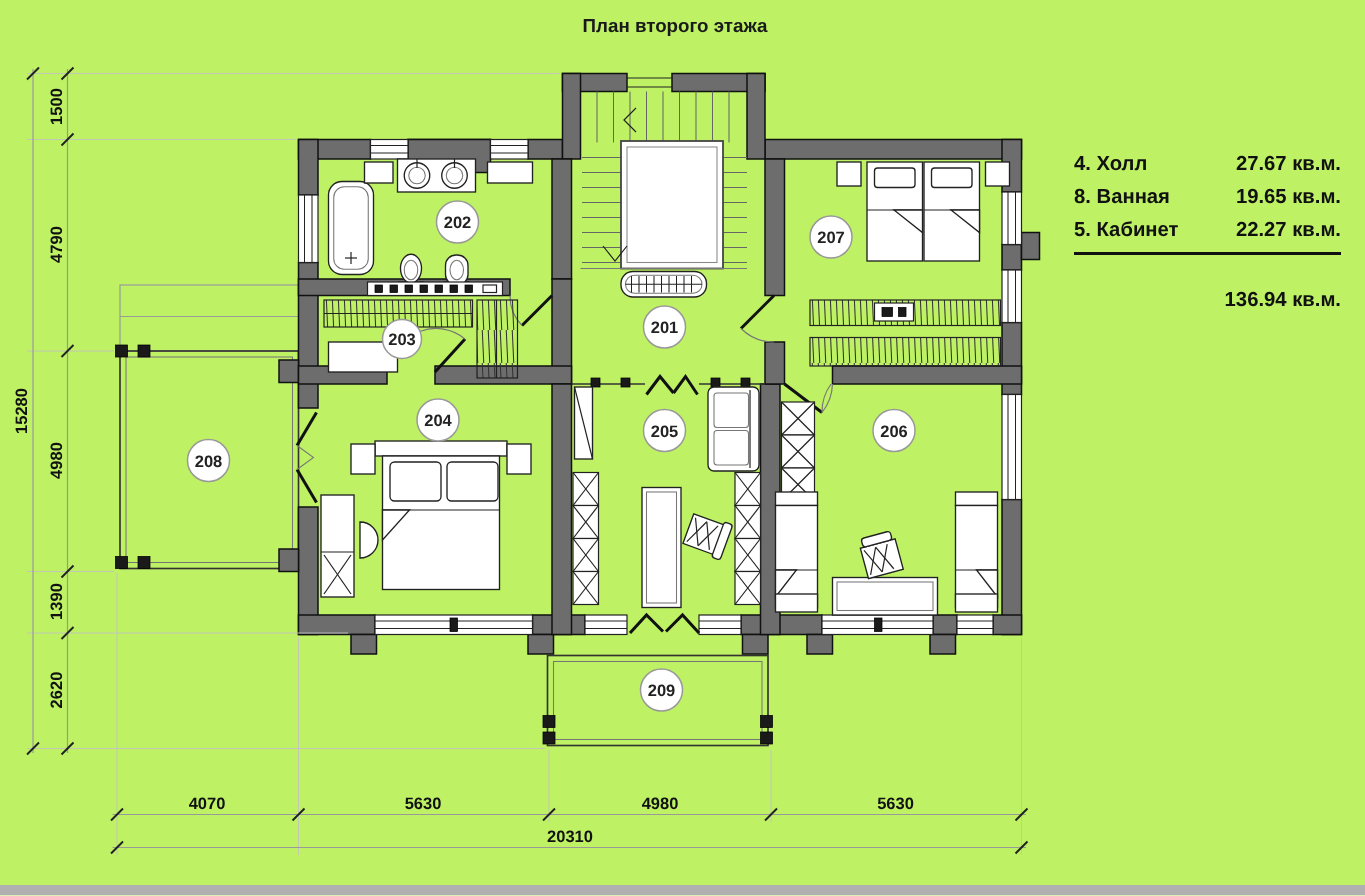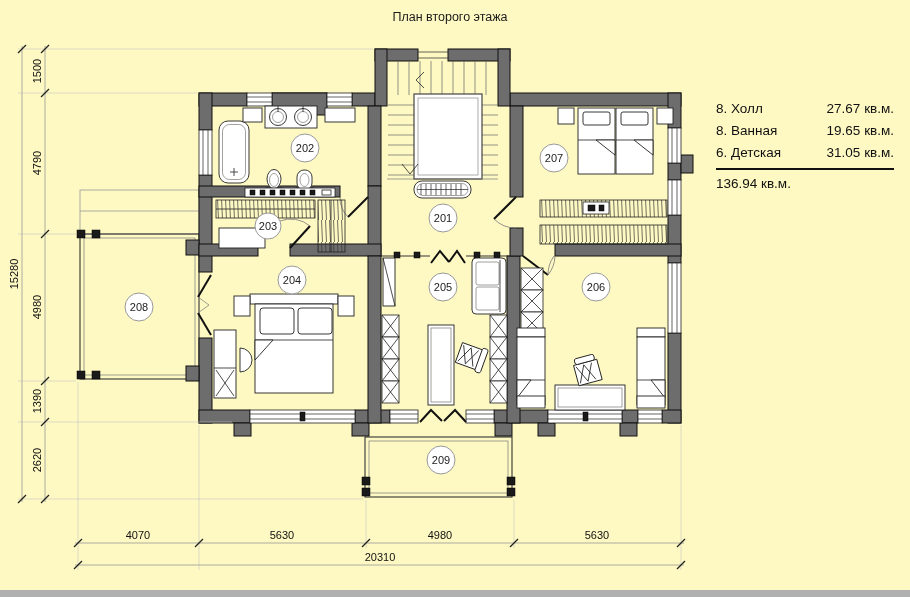--- a/index.html
+++ b/index.html
@@ -1,23 +1,23 @@
 <!DOCTYPE html>
 <html><head>
 <meta charset="utf-8">
 <style>
   html,body{margin:0;padding:0;background:#fff;}
-  .page{position:relative;width:910px;height:597px;background:#fef9c3;overflow:hidden;
-        font-family:"Liberation Sans",sans-serif;color:#111;}
+  .page{position:relative;width:910px;height:597px;background:#bef264;overflow:hidden;
+        font-family:"Liberation Sans",sans-serif;color:#111;font-weight:bold;}
   .title{position:absolute;left:200px;top:10px;width:500px;text-align:center;
          font-size:12.5px;color:#1a1a1a;}
   .legend{position:absolute;left:716px;top:97px;width:178px;font-size:13.5px;color:#111;}
   .legend-row{display:flex;justify-content:space-between;align-items:center;height:22.3px;}
   .legend-rule{border-top:2px solid #111;margin-top:4px;}
-  .legend-total{padding-top:6px;}
+  .legend-total{text-align:right;padding-top:22px;}
   .footer-bar{position:absolute;left:0;right:0;bottom:0;height:7px;background:#b0b0b0;}
   svg{position:absolute;left:0;top:0;}
   svg text{font-family:"Liberation Sans",sans-serif;}
   .wall{fill:#6d6d6d;stroke:#111;stroke-width:1;}
   .winrect{fill:#fff;stroke:#222;stroke-width:.8;}
   .winline{stroke:#222;stroke-width:.7;}
   .furn{fill:#fff;stroke:#222;stroke-width:.9;}
   .fline{stroke:#222;stroke-width:.8;fill:none;}
   .thin{stroke:#777;stroke-width:.7;fill:none;}
   .roof{stroke:#9a9a9a;stroke-width:.8;fill:none;}
@@ -495,29 +495,29 @@
       <text class="roomt" x="554" y="162" text-anchor="middle">207</text>
       <circle class="roomc" cx="139" cy="307" r="14"></circle>
       <text class="roomt" x="139" y="311" text-anchor="middle">208</text>
       <circle class="roomc" cx="441" cy="460" r="14"></circle>
       <text class="roomt" x="441" y="464" text-anchor="middle">209</text>
     </g>
   </svg>
 
   <div class="legend">
     <div class="legend-row">
-      <span>8. Холл</span>
+      <span>4. Холл</span>
       <span>27.67 кв.м.</span>
     </div>
     <div class="legend-row">
       <span>8. Ванная</span>
       <span>19.65 кв.м.</span>
     </div>
     <div class="legend-row">
-      <span>6. Детская</span>
-      <span>31.05 кв.м.</span>
+      <span>5. Кабинет</span>
+      <span>22.27 кв.м.</span>
     </div>
     <div class="legend-rule"></div>
     <div class="legend-total">136.94 кв.м.</div>
   </div>
 
   <div class="footer-bar"></div>
 </div>
 
 </body></html>

